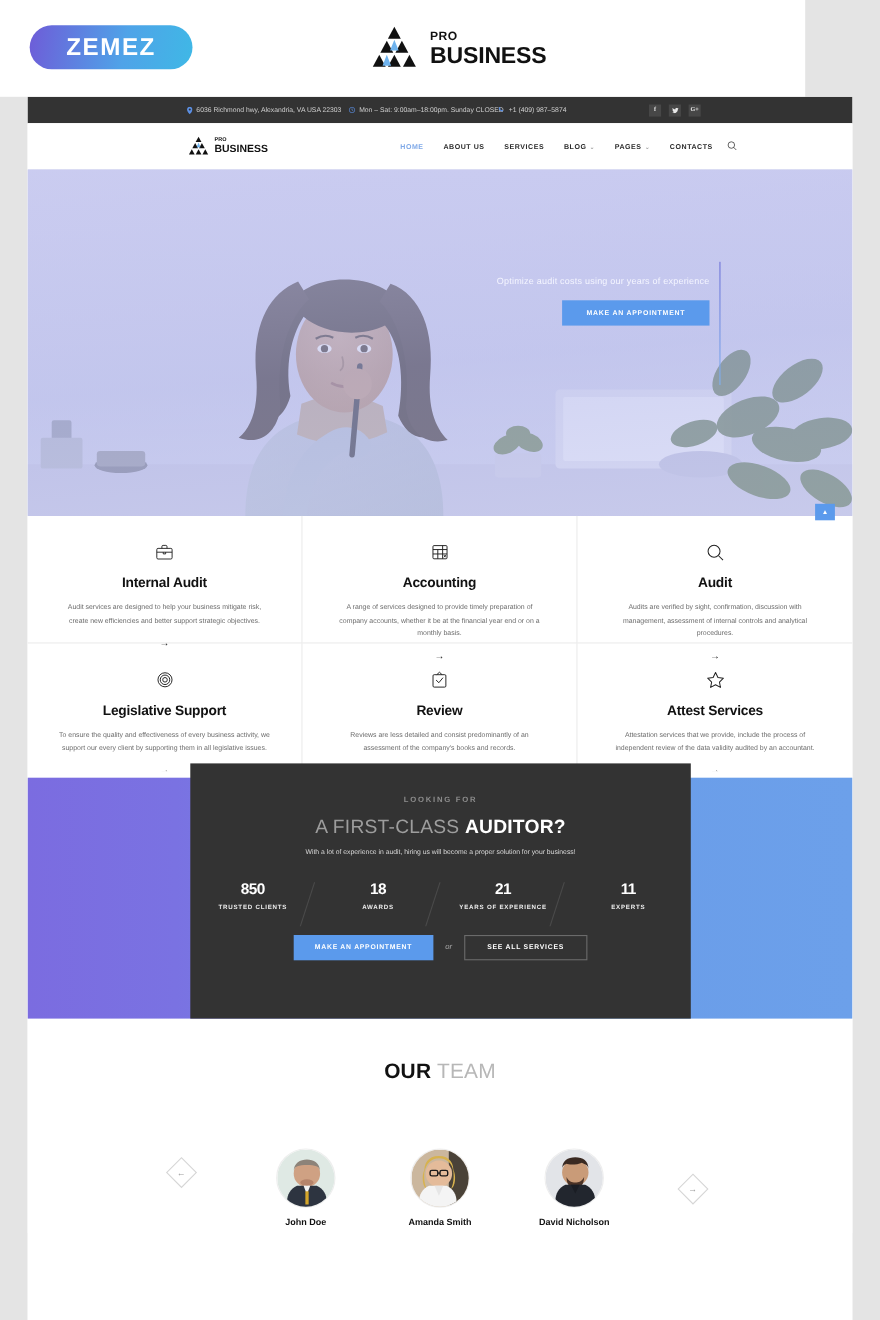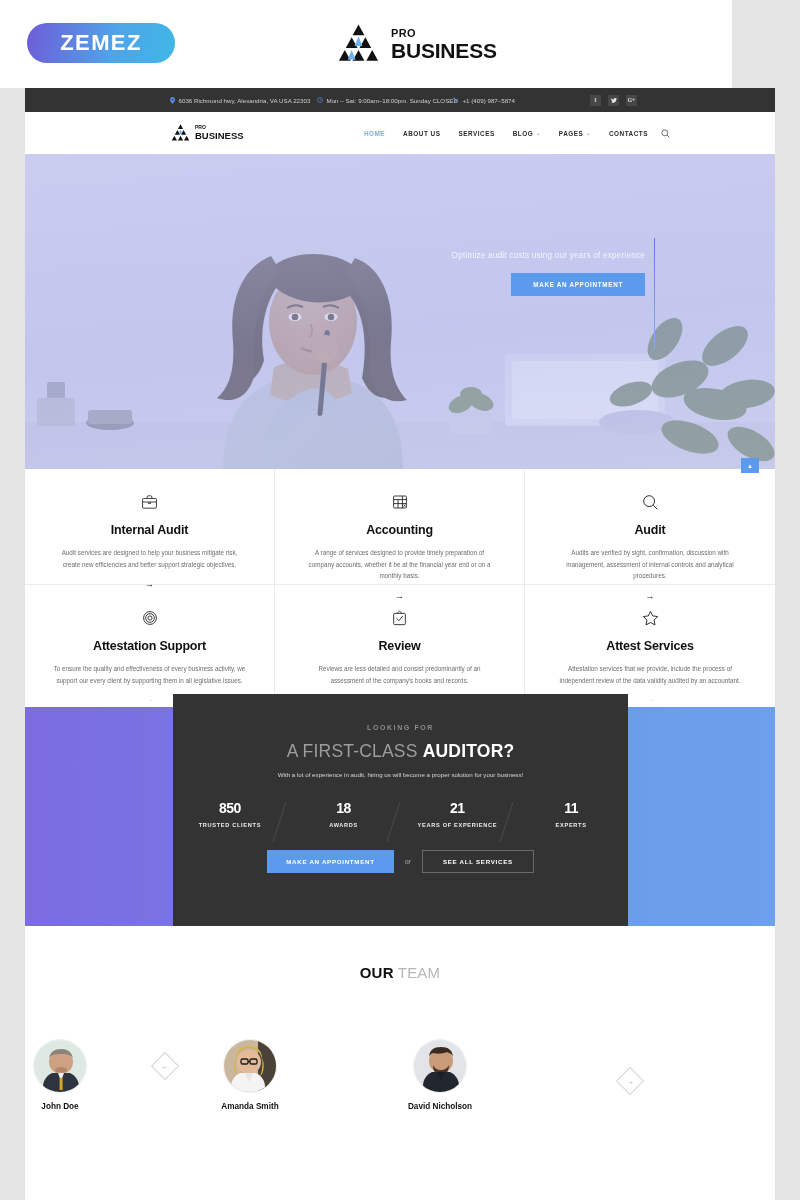--- a/index.html
+++ b/index.html
@@ -173,25 +173,25 @@
     letter-spacing: .7px; padding: 8px 19px;
   }
   .btn-ghost {
     border: 1px solid #6b6b6b; color: #fff; font-size: 6.2px; font-weight: 700;
     letter-spacing: .7px; padding: 7px 20px;
   }
   .or { font-size: 7px; color: #a8a8a8; font-style: italic; }
 
   
   .team { position: relative; background: #fff; height: 190px; padding-top: 33px; }
-  .team-head { text-align: center; font-size: 15px; letter-spacing: .2px; }
+  .team-head { text-align: center; font-size: 19px; letter-spacing: .2px; }
   .team-head .bold { font-weight: 700; color: #111; }
   .team-head .light { font-weight: 400; color: #b7b7b7; }
   .team-row {
-    display: flex; gap: 120px; margin-top: 58px;
+    display: flex; justify-content: center; gap: 52px; margin-top: 58px;
   }
   .member { text-align: center; width: 70px; }
   .avatar {
     width: 54px; height: 54px; border-radius: 50%; margin: 0 auto;
     overflow: hidden; border: 1px solid #eee;
   }
   .m-name { font-size: 8.2px; font-weight: 700; color: #111; margin-top: 9px; }
   .car-arrow {
     position: absolute; width: 20px; height: 20px;
     border: 1px solid #d6d6d6; transform: rotate(45deg);
@@ -448,21 +448,21 @@
     </div>
 
     <div class="svc">
       <div class="svc-icon">
         <svg width="16" height="16" viewBox="0 0 20 20" fill="none" stroke="#222" stroke-width="1.1">
           <circle cx="10" cy="10" r="8"></circle>
             <circle cx="10" cy="10" r="5.4"></circle>
             <circle cx="10" cy="10" r="2.6"></circle>
         </svg>
       </div>
-      <div class="svc-title">Attestation Support</div>
+      <div class="svc-title">Legislative Support</div>
       <div class="svc-text">To ensure the quality and effectiveness of every business activity, we support our every client by supporting them in all legislative issues.</div>
       <div class="svc-arrow">→</div>
     </div>
 
     <div class="svc">
       <div class="svc-icon">
         <svg width="15" height="16" viewBox="0 0 18 20" fill="none" stroke="#222" stroke-width="1.1">
           <path d="M3 4.2h12a1.3 1.3 0 0 1 1.3 1.3V17a1.3 1.3 0 0 1-1.3 1.3H3A1.3 1.3 0 0 1 1.7 17V5.5A1.3 1.3 0 0 1 3 4.2z"></path>
           <path d="M6 4.2 9 1.4l3 2.8"></path>
           <path d="M5.2 10.3 8.3 13.3 13 7.6"></path>

